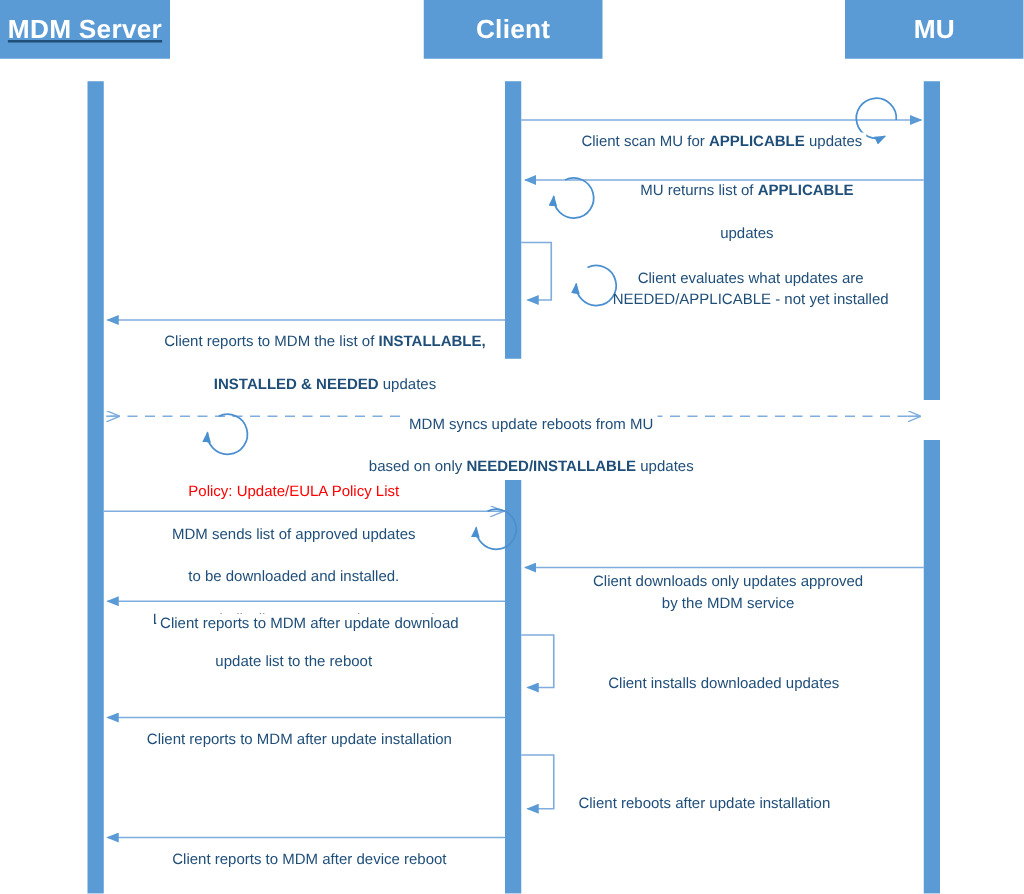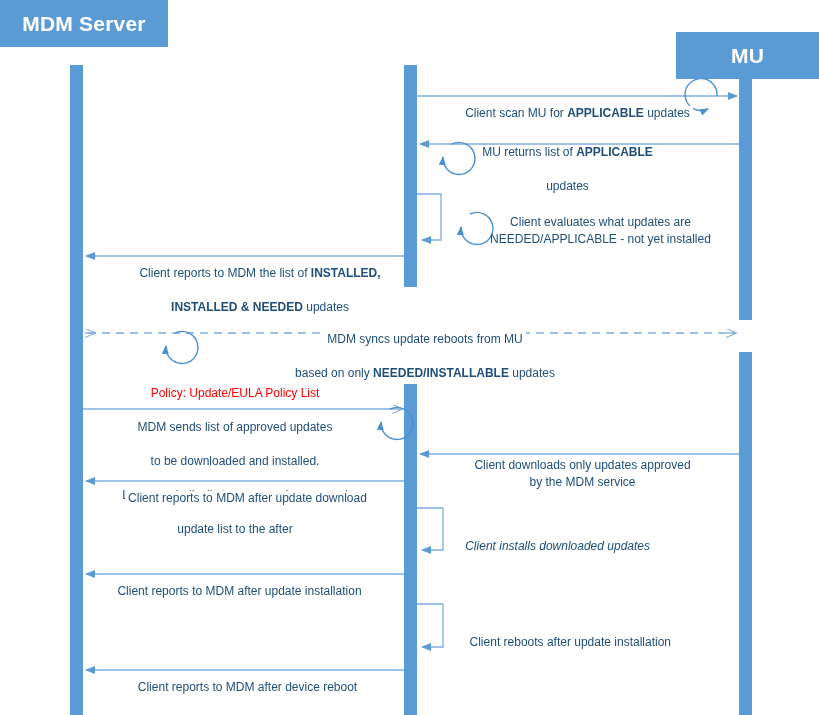--- a/index.html
+++ b/index.html
@@ -150,79 +150,82 @@
     <g>
       <path d="M 417 604 L 443 604 L 443 647 L 422 647" fill="none" stroke="#7faddd" stroke-width="1.3" marker-end="url(#arrowFilled)"></path>
     </g>
 
     
     <g>
       <line x1="404" y1="670" x2="86" y2="670" stroke="#7faddd" stroke-width="1.3" marker-end="url(#arrowFilled)"></line>
     </g>
   </svg>
 
-  <div class="actor-header" style="left:0px; top:0px; width:168px; height:47px;">
+  <div class="actor-header" style="left:0px; top:0px; width:136px; height:47px;text-decoration:underline;">
     <span class="actor-label">MDM Server</span>
   </div>
 
-
-  <div class="actor-header" style="left:676px; top:0px; width:143px; height:47px;margin-top:32px;">
+  <div class="actor-header" style="left:339px; top:0px; width:143px; height:47px;">
+    <span class="actor-label">Client</span>
+  </div>
+
+  <div class="actor-header" style="left:676px; top:0px; width:143px; height:47px;">
     <span class="actor-label">MU</span>
   </div>
 
   <div class="msg-label" style="left:455px; top:88px; width:245px;">
     <span class="label-bg"><span>Client scan MU for </span><b>APPLICABLE</b><span> updates</span></span>
   </div>
 
-  <div class="msg-label" style="left:460px; top:127px; width:215px;">
+  <div class="msg-label" style="left:490px; top:127px; width:215px;">
     <span class="label-bg"><span>MU returns list of </span><b>APPLICABLE</b></span><br>
     <span class="label-bg">updates</span>
   </div>
 
   <div class="msg-label" style="left:483px; top:197px; width:235px;">
     <span>Client evaluates what updates are
 NEEDED/APPLICABLE - not yet installed</span>
   </div>
 
   <div class="msg-label" style="left:110px; top:248px; width:300px;">
-    <span class="label-bg"><span>Client reports to MDM the list of </span><b>INSTALLED,</b></span><br>
+    <span class="label-bg"><span>Client reports to MDM the list of </span><b>INSTALLABLE,</b></span><br>
     <span class="label-bg"><b>INSTALLED &amp; NEEDED</b> updates</span>
   </div>
 
   <div class="msg-label" style="left:280px; top:314px; width:290px;">
     <span class="label-bg">MDM syncs update reboots from MU</span><br>
     <span class="label-bg">based on only <b>NEEDED/INSTALLABLE</b> updates</span>
   </div>
 
   <div class="msg-label" style="left:90px; top:368px; width:290px;">
     <span class="label-bg policy-line">Policy: Update/EULA Policy List</span><br>
     <span class="label-bg">MDM sends list of approved updates</span><br>
     <span class="label-bg">to be downloaded and installed.</span><br>
     <span class="label-bg">Loops periodically to pass newly approved</span><br>
-    <span class="label-bg">update list to the after</span>
+    <span class="label-bg">update list to the reboot</span>
   </div>
 
   <div class="msg-label" style="left:110px; top:473px; width:275px;">
     <span class="label-bg">Client reports to MDM after update download</span>
   </div>
 
   <div class="msg-label" style="left:455px; top:440px; width:255px;">
     <span>Client downloads only updates approved
 by the MDM service</span>
   </div>
 
-  <div class="msg-label" style="left:440px; top:521px; width:210px; text-align:right;font-style:italic;">
+  <div class="msg-label" style="left:474px; top:521px; width:210px; text-align:center;">
     <span>Client installs downloaded updates</span>
   </div>
 
   <div class="msg-label" style="left:98px; top:566px; width:283px;">
     <span class="label-bg">Client reports to MDM after update installation</span>
   </div>
 
-  <div class="msg-label" style="left:456px; top:617px; width:215px; text-align:right;">
+  <div class="msg-label" style="left:456px; top:617px; width:215px; text-align:center;">
     <span>Client reboots after update installation</span>
   </div>
 
   <div class="msg-label" style="left:110px; top:662px; width:275px;">
     <span class="label-bg">Client reports to MDM after device reboot</span>
   </div>
 
 </div>
 
 </body></html>

